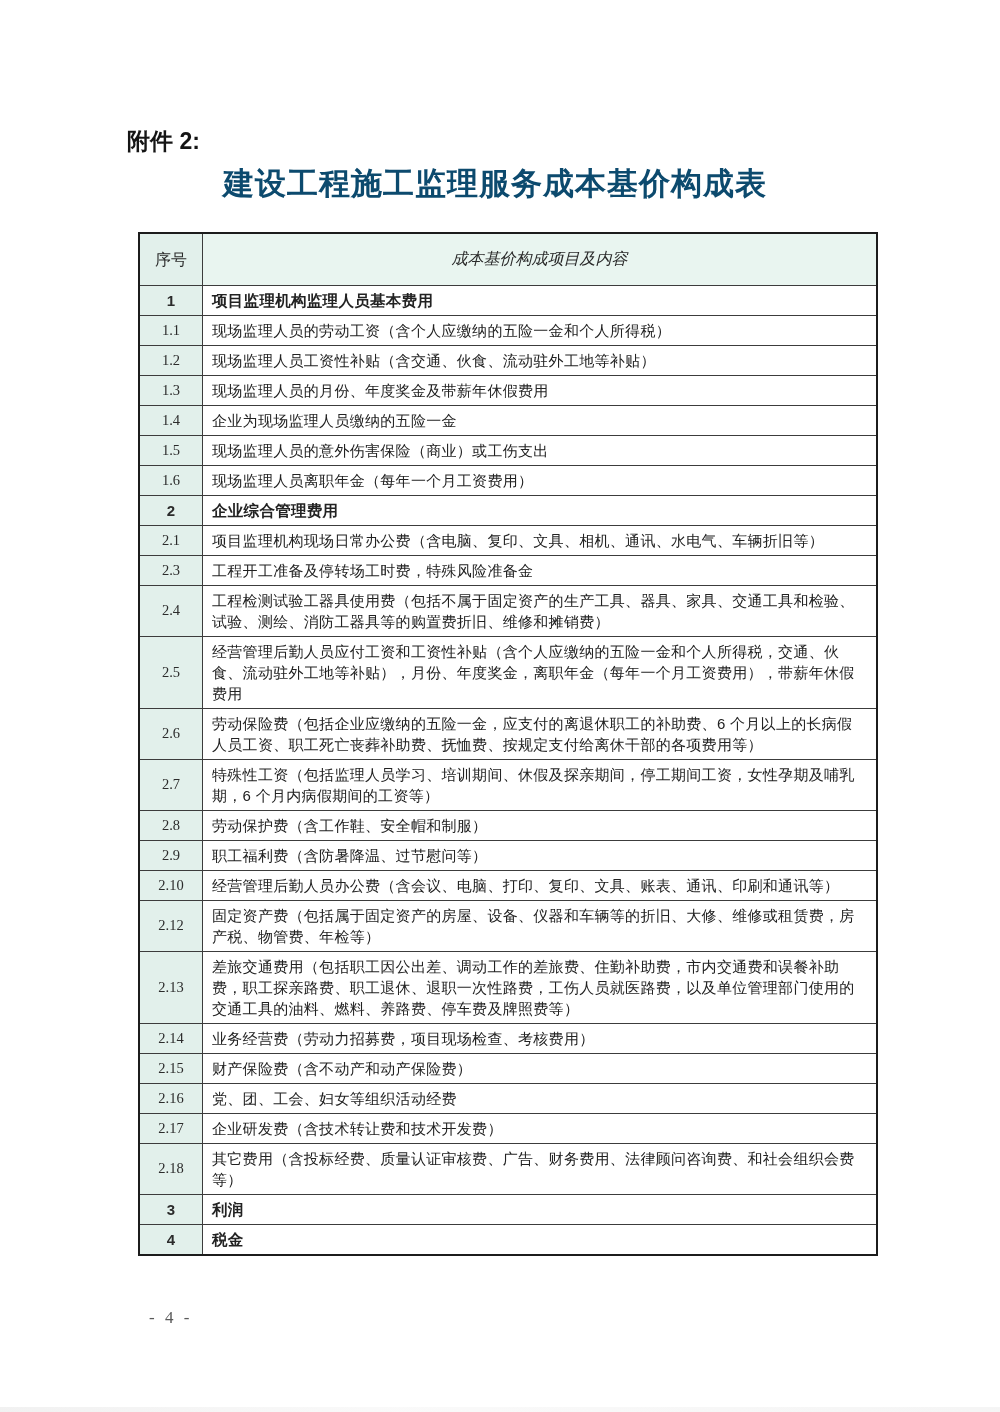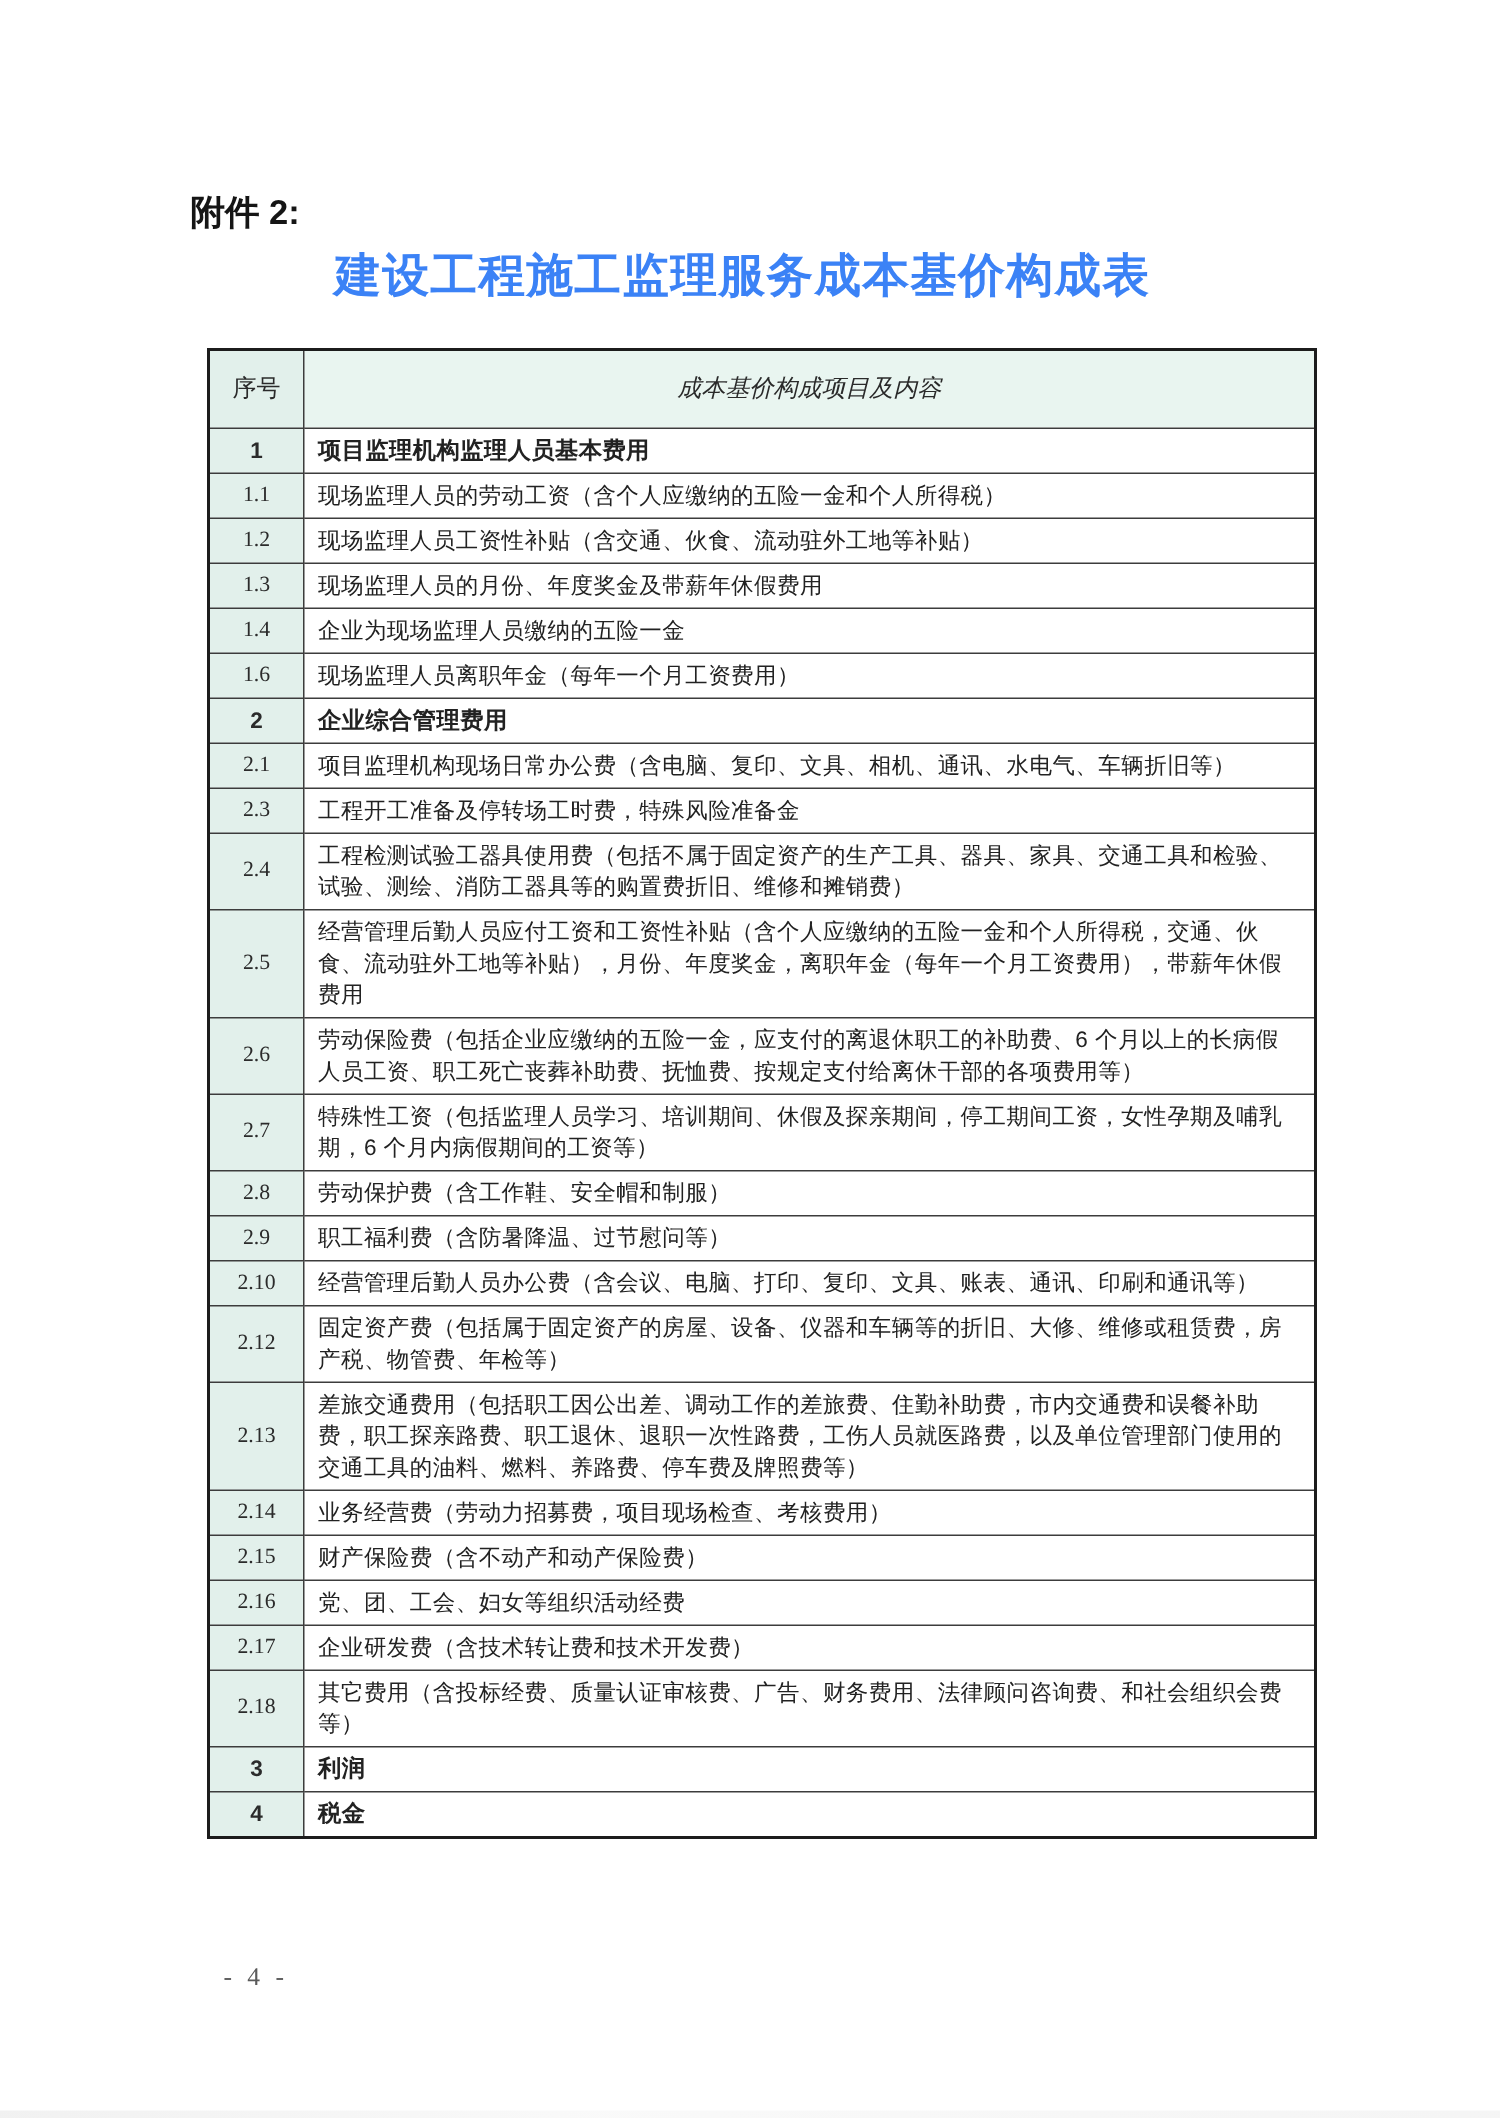--- a/index.html
+++ b/index.html
@@ -28,21 +28,21 @@
   .doc-title {
     position: absolute;
     left: 0;
     top: 163px;
     width: 990px;
     margin: 0;
     text-align: center;
     font-size: 31px;
     font-weight: 900;
     letter-spacing: 1px;
-    color: #3b82f6;
+    color: #0c4a6e;
     font-family: "Liberation Serif", serif;
   }
   table.cost-table {
     position: absolute;
     left: 138px;
     top: 232px;
     width: 740px;
     border-collapse: collapse;
     table-layout: fixed;
     font-size: 15px;
@@ -150,20 +150,24 @@
         </tr>
         <tr>
           <td class="no">1.3</td>
           <td class="item">现场监理人员的月份、年度奖金及带薪年休假费用</td>
         </tr>
         <tr>
           <td class="no">1.4</td>
           <td class="item">企业为现场监理人员缴纳的五险一金</td>
         </tr>
         <tr>
+          <td class="no">1.5</td>
+          <td class="item">现场监理人员的意外伤害保险（商业）或工伤支出</td>
+        </tr>
+        <tr>
           <td class="no">1.6</td>
           <td class="item">现场监理人员离职年金（每年一个月工资费用）</td>
         </tr>
         <tr class="section">
           <td class="no">2</td>
           <td class="item">企业综合管理费用</td>
         </tr>
         <tr>
           <td class="no">2.1</td>
           <td class="item">项目监理机构现场日常办公费（含电脑、复印、文具、相机、通讯、水电气、车辆折旧等）</td>

